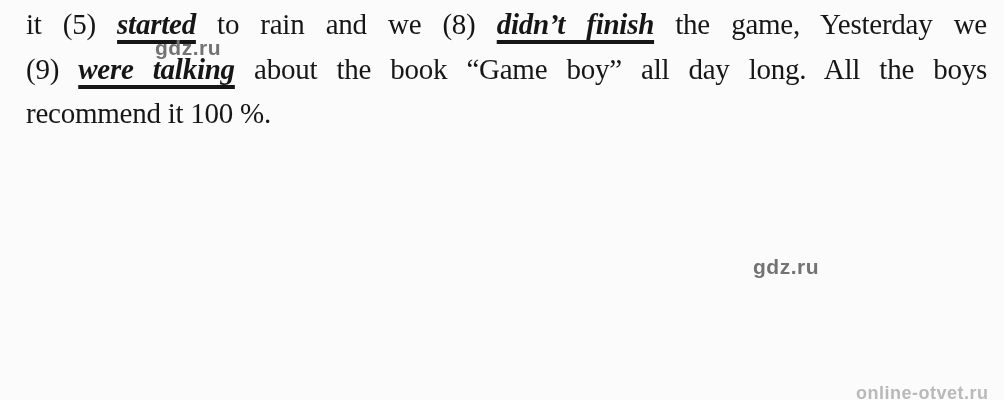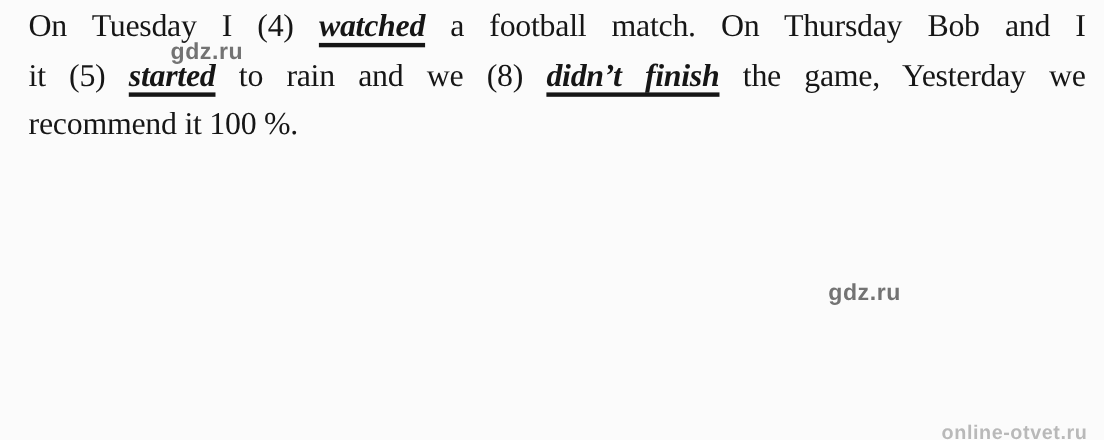--- a/index.html
+++ b/index.html
@@ -59,22 +59,22 @@
     color: #b9b9b9;
     text-shadow: 0 0 2px #ffffff;
   }
 </style>
 </head>
 <body>
 
 <div class="page">
 
   <div class="textblock">
-      <div class="line"><span>On Tuesday I (4) </span><span class="answer">watched</span><span> a football match. On Thursday Bob and I</span></div>
       <div class="line"><span>it (5) </span><span class="answer">started</span><span> to rain and we (8) </span><span class="answer">didn’t finish</span><span> the game, Yesterday we</span></div>
+      <div class="line"><span>(9) </span><span class="answer">were talking</span><span> about the book “Game boy” all day long. All the boys</span></div>
       <div class="line last"><span>recommend it 100 %.</span></div>
     </div>
 
   <div class="wm-gdz first">gdz.ru</div>
 
   <div class="wm-gdz second">gdz.ru</div>
 
   <div class="wm-site">online-otvet.ru</div>
 
 </div>

